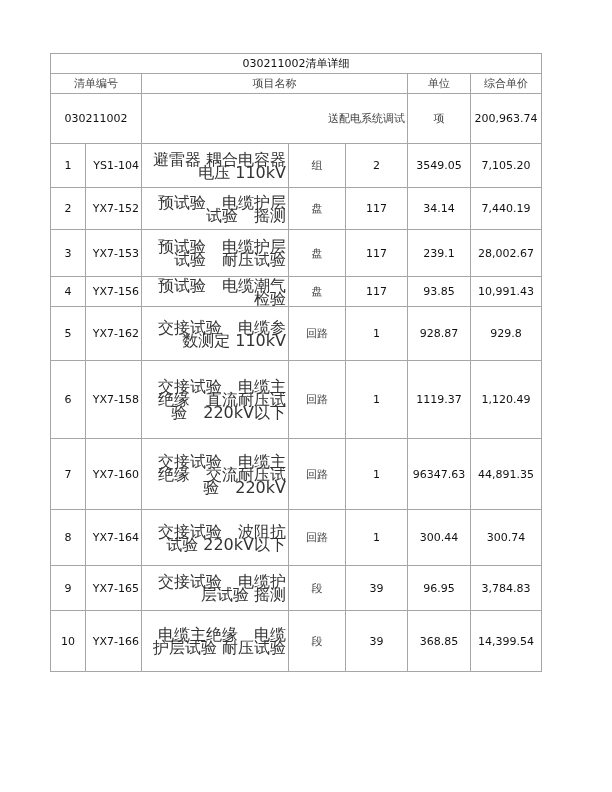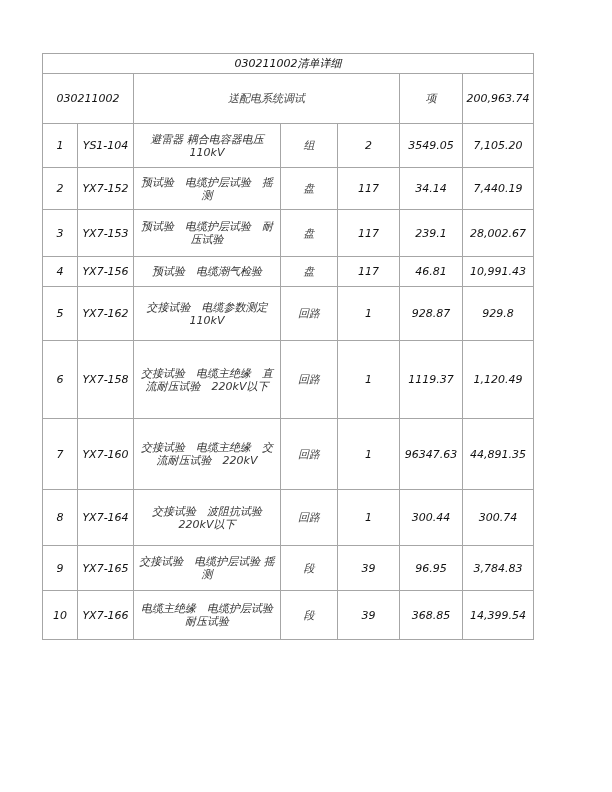--- a/index.html
+++ b/index.html
@@ -1,40 +1,46 @@
 <!DOCTYPE html>
 <html><head>
 <meta charset="utf-8">
 <style>
   html, body { margin:0; padding:0; background:#ffffff; }
   body { width:612px; height:792px; position:relative; font-family:"DejaVu Sans", sans-serif; color:#111; }
-  table { position:absolute; left:42px; top:53px; border-collapse:collapse; table-layout:fixed; width:491px;font-style:italic; }
+  table { position:absolute; left:50px; top:53px; border-collapse:collapse; table-layout:fixed; width:491px; }
   td { border:1px solid #a6a6a6; font-size:11px; padding:0 2px; overflow:hidden; line-height:13px; }
   .c { text-align:center; }
   .r { text-align:center; }
-  .l { text-align:center; }
+  .l { text-align:right; }
   .cn { color:#444; }
-  .name { font-size:11px; color:#333; }
+  .name { font-size:16px; color:#333; }
 </style>
 </head>
 <body>
 
 <table>
   <colgroup>
     <col style="width:35px">
       <col style="width:56px">
       <col style="width:147px">
       <col style="width:57px">
       <col style="width:62px">
       <col style="width:63px">
       <col style="width:71px">
   </colgroup>
   <tbody>
       <tr style="height:20px">
     <td colspan="7" class="c">030211002清单详细</td>
+  </tr>
+  <tr style="height:20px">
+    <td colspan="2" class="c cn">清单编号</td>
+    <td colspan="3" class="c cn">项目名称</td>
+    <td class="c cn">单位</td>
+    <td class="c cn">综合单价</td>
   </tr>
   <tr style="height:50px">
     <td colspan="2" class="c">030211002</td>
     <td colspan="3" class="l cn">送配电系统调试</td>
     <td class="c cn">项</td>
     <td class="r">200,963.74</td>
   </tr>
 
   <tr style="height:44px">
     <td class="c">1</td>
@@ -62,21 +68,21 @@
     <td class="r">117</td>
     <td class="r">239.1</td>
     <td class="r">28,002.67</td>
   </tr>
   <tr style="height:30px">
     <td class="c">4</td>
     <td class="l">YX7-156</td>
     <td class="l name">预试验　电缆潮气检验</td>
     <td class="c cn">盘</td>
     <td class="r">117</td>
-    <td class="r">46.81</td>
+    <td class="r">93.85</td>
     <td class="r">10,991.43</td>
   </tr>
   <tr style="height:54px">
     <td class="c">5</td>
     <td class="l">YX7-162</td>
     <td class="l name">交接试验　电缆参数测定 110kV</td>
     <td class="c cn">回路</td>
     <td class="r">1</td>
     <td class="r">928.87</td>
     <td class="r">929.8</td>
@@ -110,21 +116,21 @@
   </tr>
   <tr style="height:45px">
     <td class="c">9</td>
     <td class="l">YX7-165</td>
     <td class="l name">交接试验　电缆护层试验 摇测</td>
     <td class="c cn">段</td>
     <td class="r">39</td>
     <td class="r">96.95</td>
     <td class="r">3,784.83</td>
   </tr>
-  <tr style="height:49px">
+  <tr style="height:61px">
     <td class="c">10</td>
     <td class="l">YX7-166</td>
     <td class="l name">电缆主绝缘　电缆护层试验 耐压试验</td>
     <td class="c cn">段</td>
     <td class="r">39</td>
     <td class="r">368.85</td>
     <td class="r">14,399.54</td>
   </tr>
 </tbody>
   </table>

